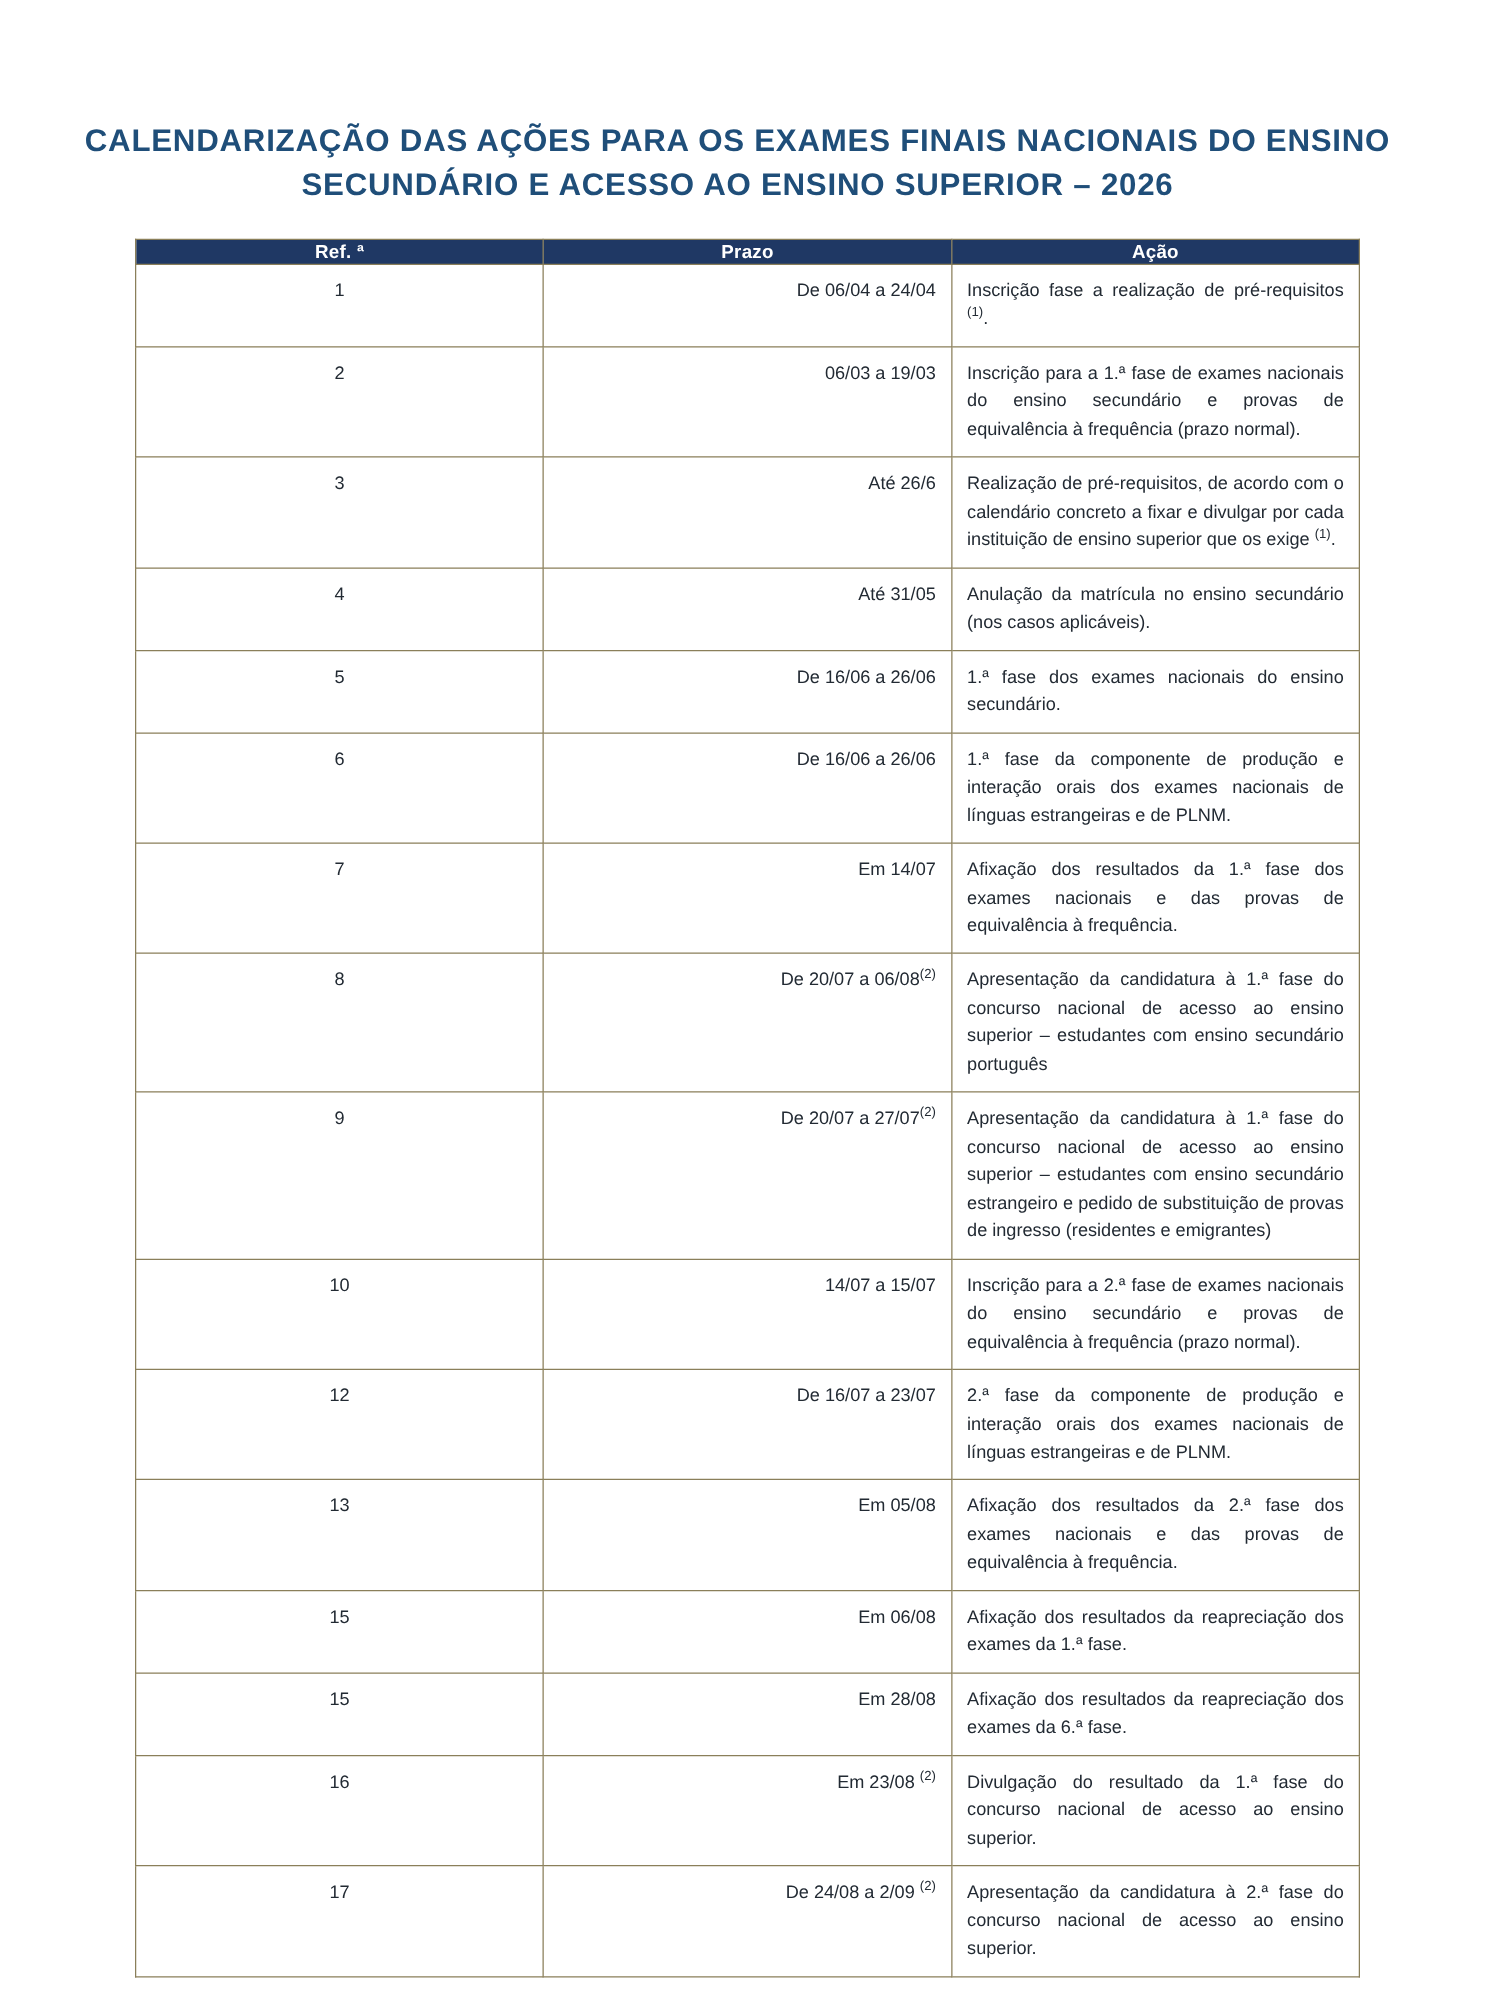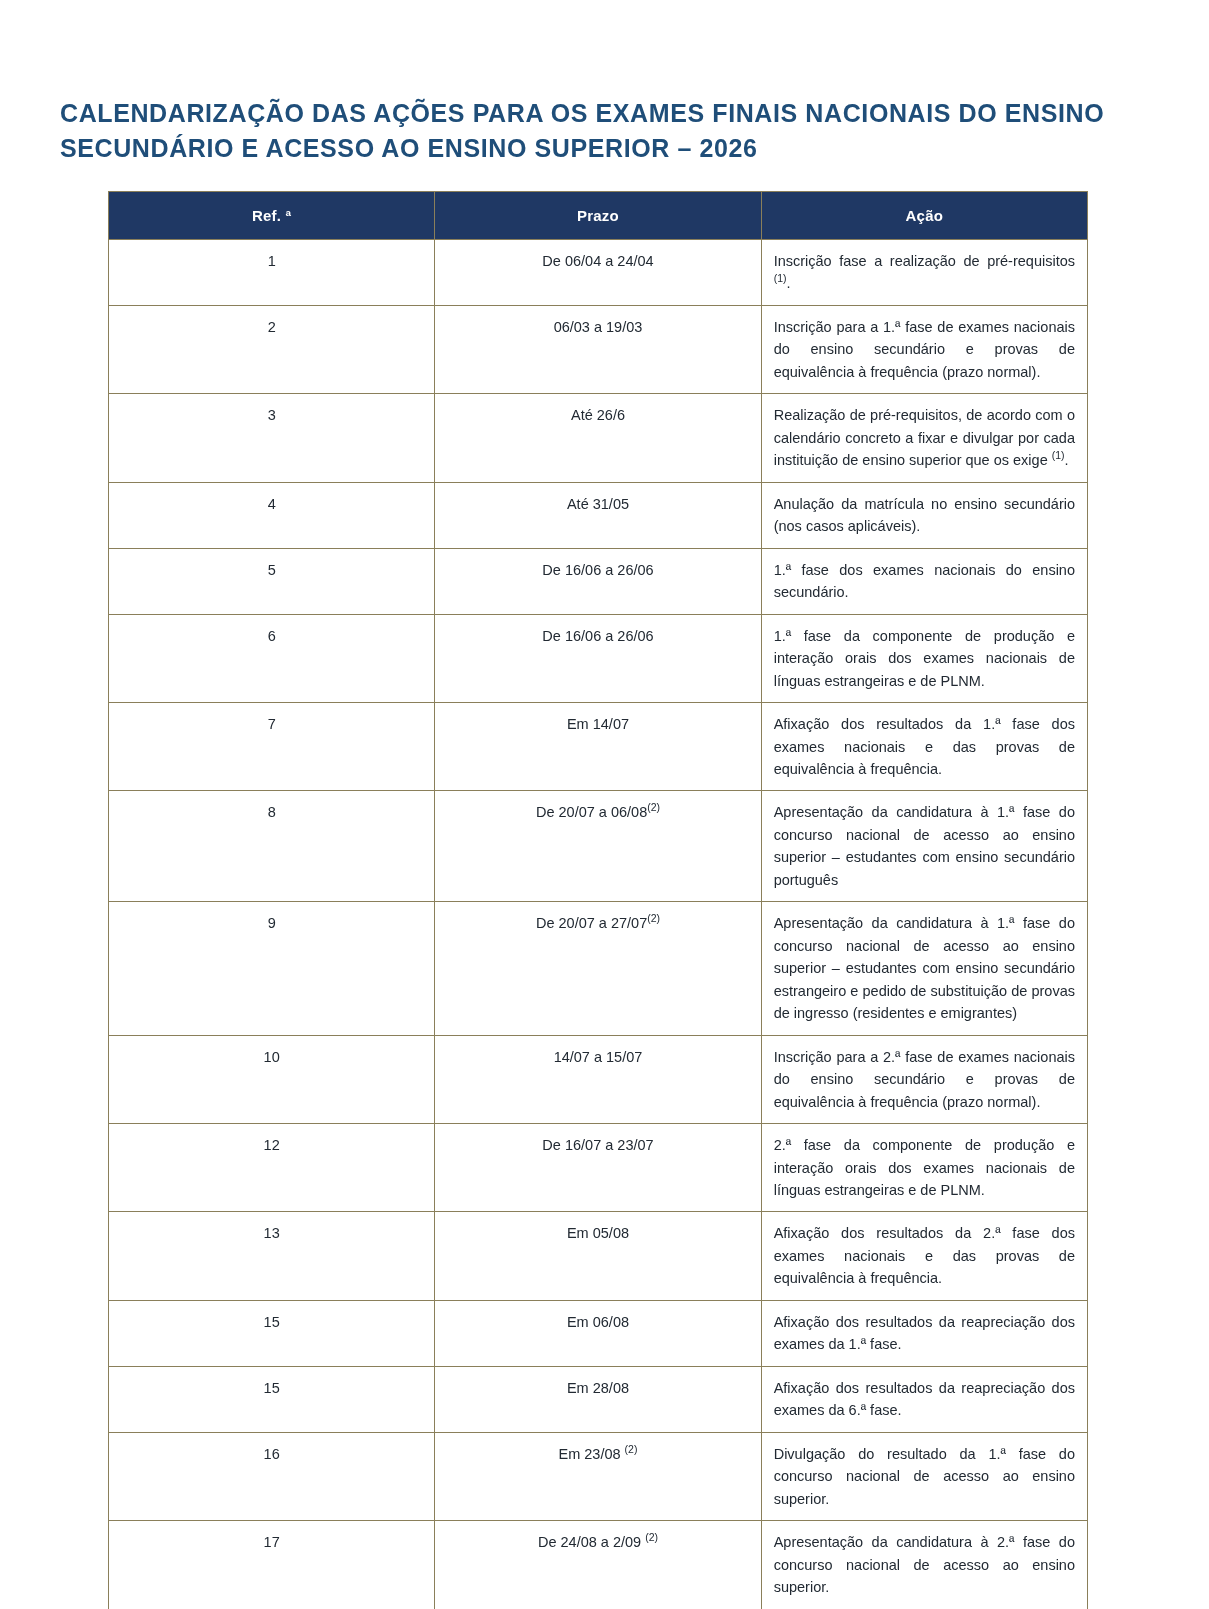--- a/index.html
+++ b/index.html
@@ -23,53 +23,54 @@
   }
   .doc-title {
     color: #1f4e79;
     font-size: 25px;
     font-weight: bold;
     letter-spacing: 0.6px;
     line-height: 1.38;
     margin: 0 0 26px 0;
     text-transform: uppercase;
     max-width: 1060px;
+    text-align: center;
   }
   table.cal {
     border-collapse: collapse;
     width: 980px;
     margin-left: 48px;
     table-layout: fixed;
   }
   table.cal th {
     background: #1f3864;
     color: #ffffff;
     font-size: 15px;
     font-weight: bold;
-    padding: 15px 6px;
+    padding: 1px 6px;
     text-align: center;
     border: 1px solid #8a7f5a;
     letter-spacing: 0.2px;
   }
   table.cal td {
     border: 1px solid #8a7f5a;
     font-size: 14.5px;
     line-height: 1.55;
     padding: 10px 12px;
     vertical-align: top;
     color: #222a33;
   }
   td.ref {
     width: 72px;
     text-align: center;
     white-space: nowrap;
   }
   td.prazo {
     width: 168px;
-    text-align: center;
+    text-align: right;
     white-space: nowrap;
     padding-left: 14px;
   }
   td.acao {
     text-align: justify;
     text-justify: inter-word;
     hyphens: none;
   }
   sup {
     font-size: 10.5px;

